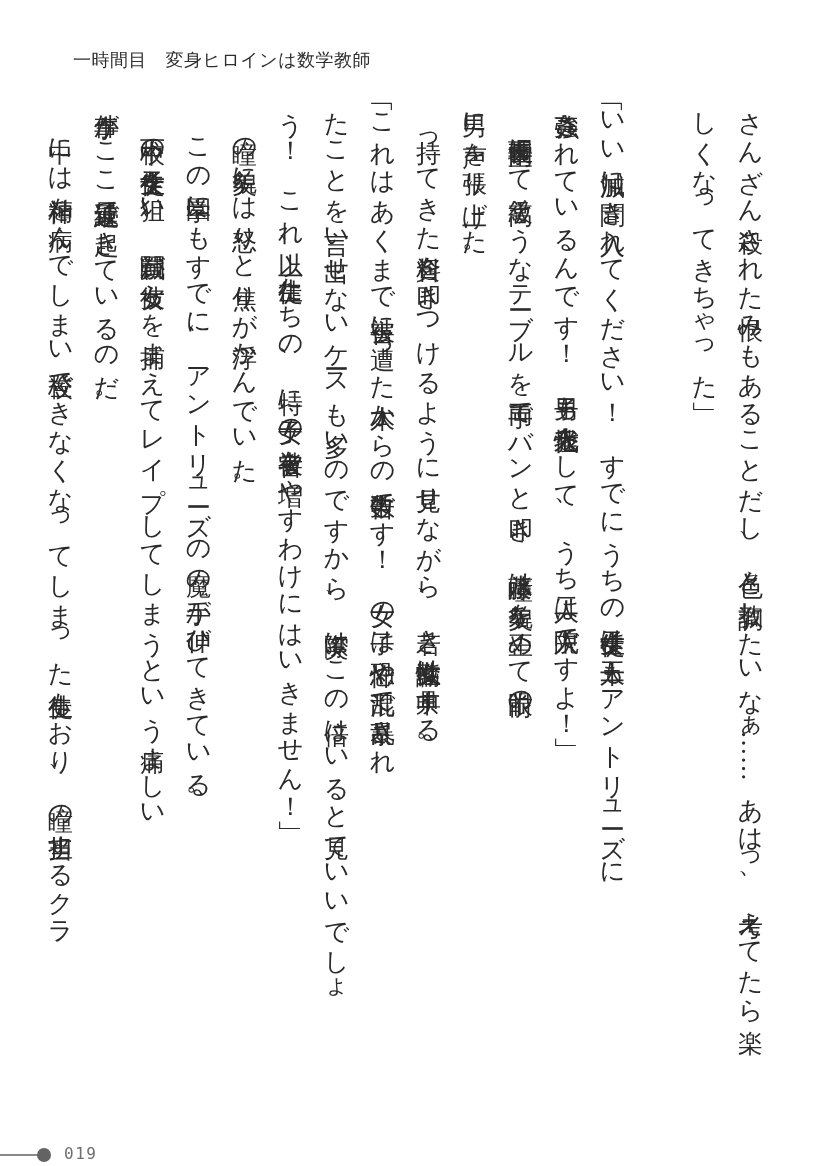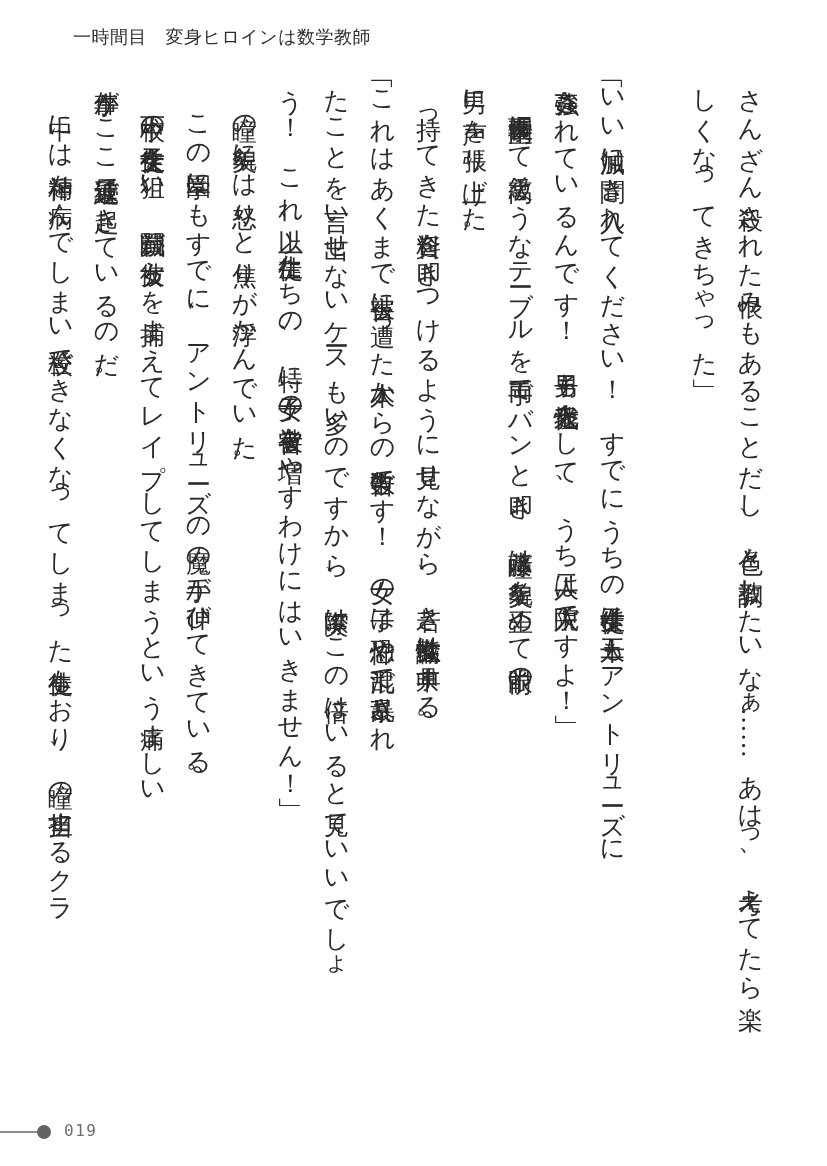--- a/index.html
+++ b/index.html
@@ -10,20 +10,21 @@
     width: 827px;
     height: 1166px;
     position: relative;
     background: #ffffff;
     overflow: hidden;
     font-family: "DejaVu Serif", "Liberation Serif", serif;
   }
   .page {
     position: absolute;
     inset: 0;
+    margin-top: 23px;
   }
   .running-head {
     position: absolute;
     top: 25px;
     left: 73px;
     font-size: 18px;
     letter-spacing: 0.5px;
     color: #2e2e2e;
     white-space: pre;
   }

